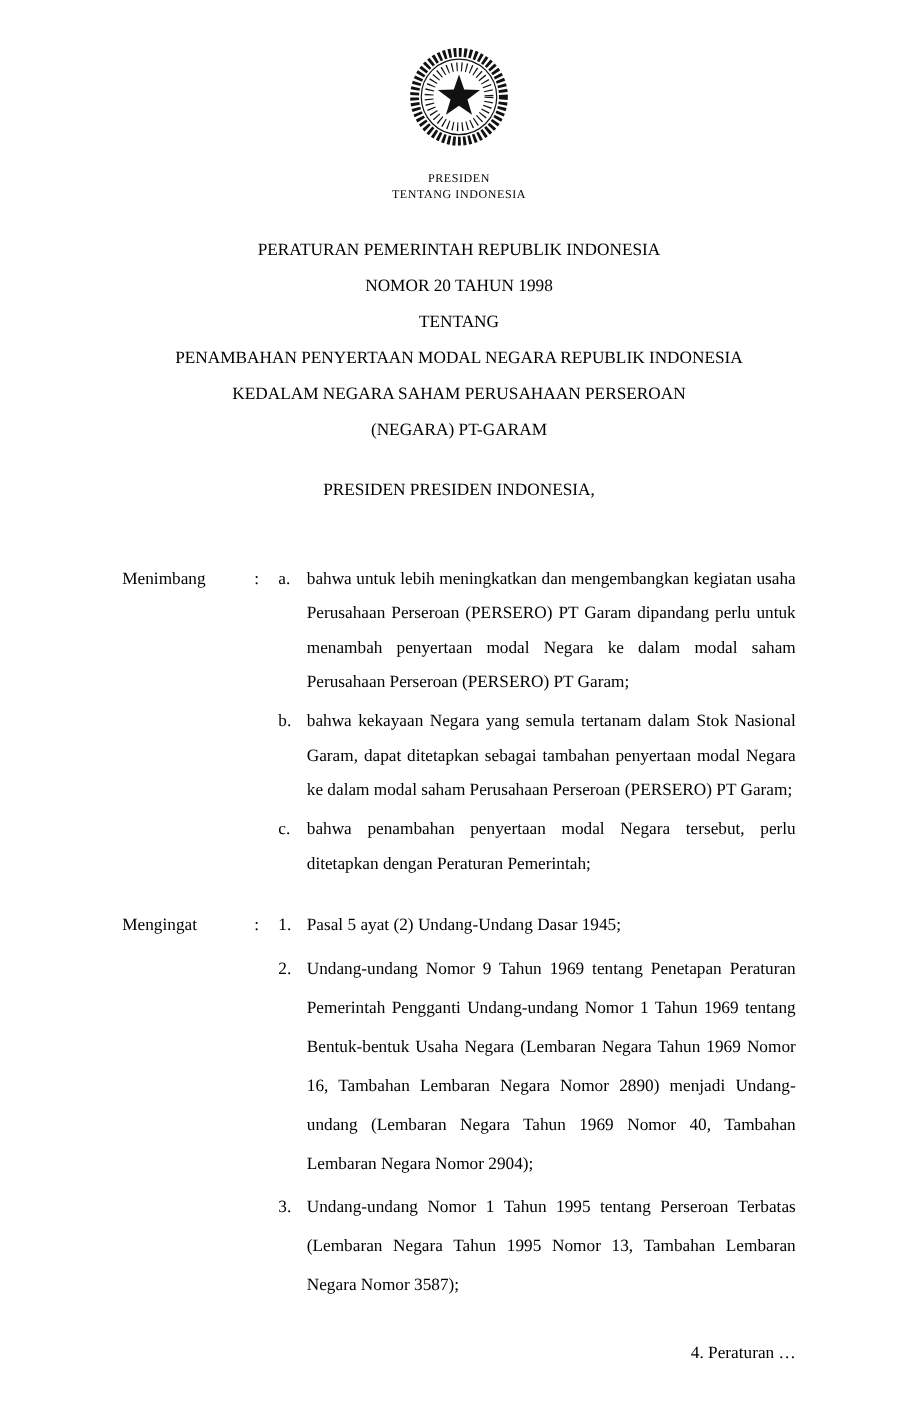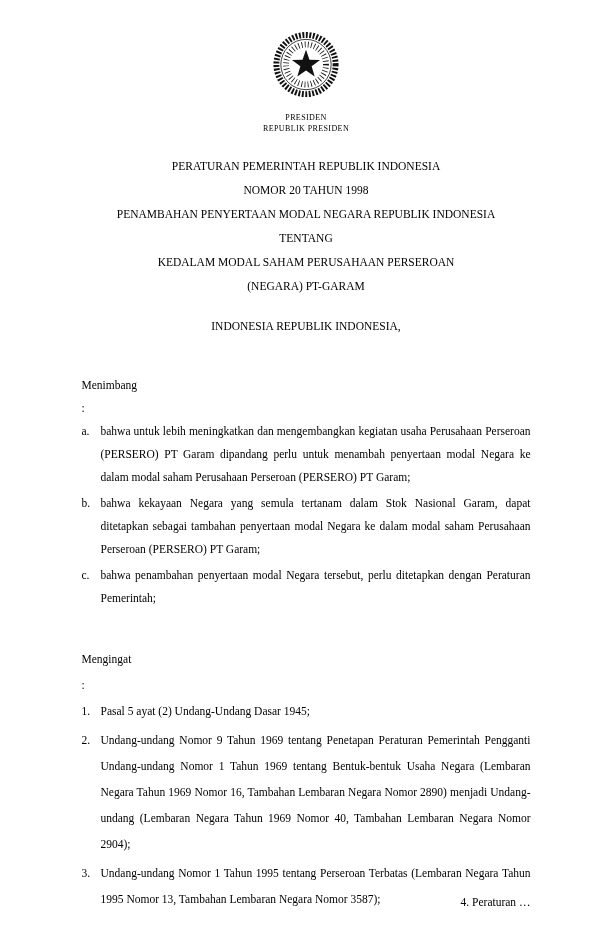--- a/index.html
+++ b/index.html
@@ -13,24 +13,24 @@
     position:relative;
     overflow:hidden;
   }
   .header { padding-top:26px; text-align:center; }
   .emblem { display:inline-block; }
   .presiden-lines { margin-top:2px; font-size:8px; line-height:11px; letter-spacing:0.4px; }
   .title-block { margin-top:20px; text-align:center; font-size:11.5px; }
   .title-block .t-line { line-height:24px; }
   .salutation { margin-top:16px; text-align:center; font-size:11.5px; line-height:24px; }
   .content { padding:0 72px; font-size:11.5px; }
-  .section { display:flex;flex-direction:column; }
+  .section { display:flex; }
   .section.menimbang { margin-top:36px; }
   .section.menimbang .item-text, .section.menimbang .item-marker, .section.menimbang .sec-label, .section.menimbang .sec-colon { line-height:23px; }
-  .section.mengingat { margin-top:36px; }
+  .section.mengingat { margin-top:16px; }
   .section.mengingat .item-text, .section.mengingat .item-marker, .section.mengingat .sec-label, .section.mengingat .sec-colon { line-height:26px; }
   .sec-label { width:88px; flex:none; }
   .sec-colon { width:16px; flex:none; }
   .sec-items { flex:1; min-width:0; }
   .item { display:flex; }
   .item + .item { margin-top:3px; }
   .item-marker { width:19px; flex:none; }
   .item-text { flex:1; text-align:justify; }
   .catchword {
     position:absolute;
@@ -47,34 +47,34 @@
 
   <div class="header">
     <svg class="emblem" width="74" height="80" viewBox="0 0 100 108" aria-hidden="true">
       <circle cx="50" cy="52" r="40" fill="none" stroke="#111" stroke-width="8" stroke-dasharray="2.6 2.1"></circle>
       <circle cx="50" cy="52" r="34" fill="none" stroke="#111" stroke-width="1.1"></circle>
       <circle cx="50" cy="52" r="27" fill="none" stroke="#111" stroke-width="8" stroke-dasharray="1.1 3.2"></circle>
       <polygon fill="#111" points="50,32 54.7,45.53 69.02,45.82 57.61,54.47 61.76,68.18 50,60 38.24,68.18 42.39,54.47 30.98,45.82 45.3,45.53"></polygon>
     </svg>
     <div class="presiden-lines">
       <div>PRESIDEN</div>
-      <div>REPUBLIK PRESIDEN</div>
+      <div>TENTANG INDONESIA</div>
     </div>
   </div>
 
   <div class="title-block">
     <div class="t-line">PERATURAN PEMERINTAH REPUBLIK INDONESIA</div>
     <div class="t-line">NOMOR 20 TAHUN 1998</div>
+    <div class="t-line">TENTANG</div>
     <div class="t-line">PENAMBAHAN PENYERTAAN MODAL NEGARA REPUBLIK INDONESIA</div>
-    <div class="t-line">TENTANG</div>
-    <div class="t-line">KEDALAM MODAL SAHAM PERUSAHAAN PERSEROAN</div>
+    <div class="t-line">KEDALAM NEGARA SAHAM PERUSAHAAN PERSEROAN</div>
     <div class="t-line">(NEGARA) PT-GARAM</div>
   </div>
 
-  <div class="salutation">INDONESIA REPUBLIK INDONESIA,</div>
+  <div class="salutation">PRESIDEN PRESIDEN INDONESIA,</div>
 
   <div class="content">
 
     <div class="section menimbang">
       <div class="sec-label">Menimbang</div>
       <div class="sec-colon">:</div>
       <div class="sec-items">
         <div class="item">
           <div class="item-marker">a.</div>
           <div class="item-text">bahwa untuk lebih meningkatkan dan mengembangkan kegiatan usaha Perusahaan Perseroan (PERSERO) PT Garam dipandang perlu untuk menambah penyertaan modal Negara ke dalam modal saham Perusahaan Perseroan (PERSERO) PT Garam;</div>

